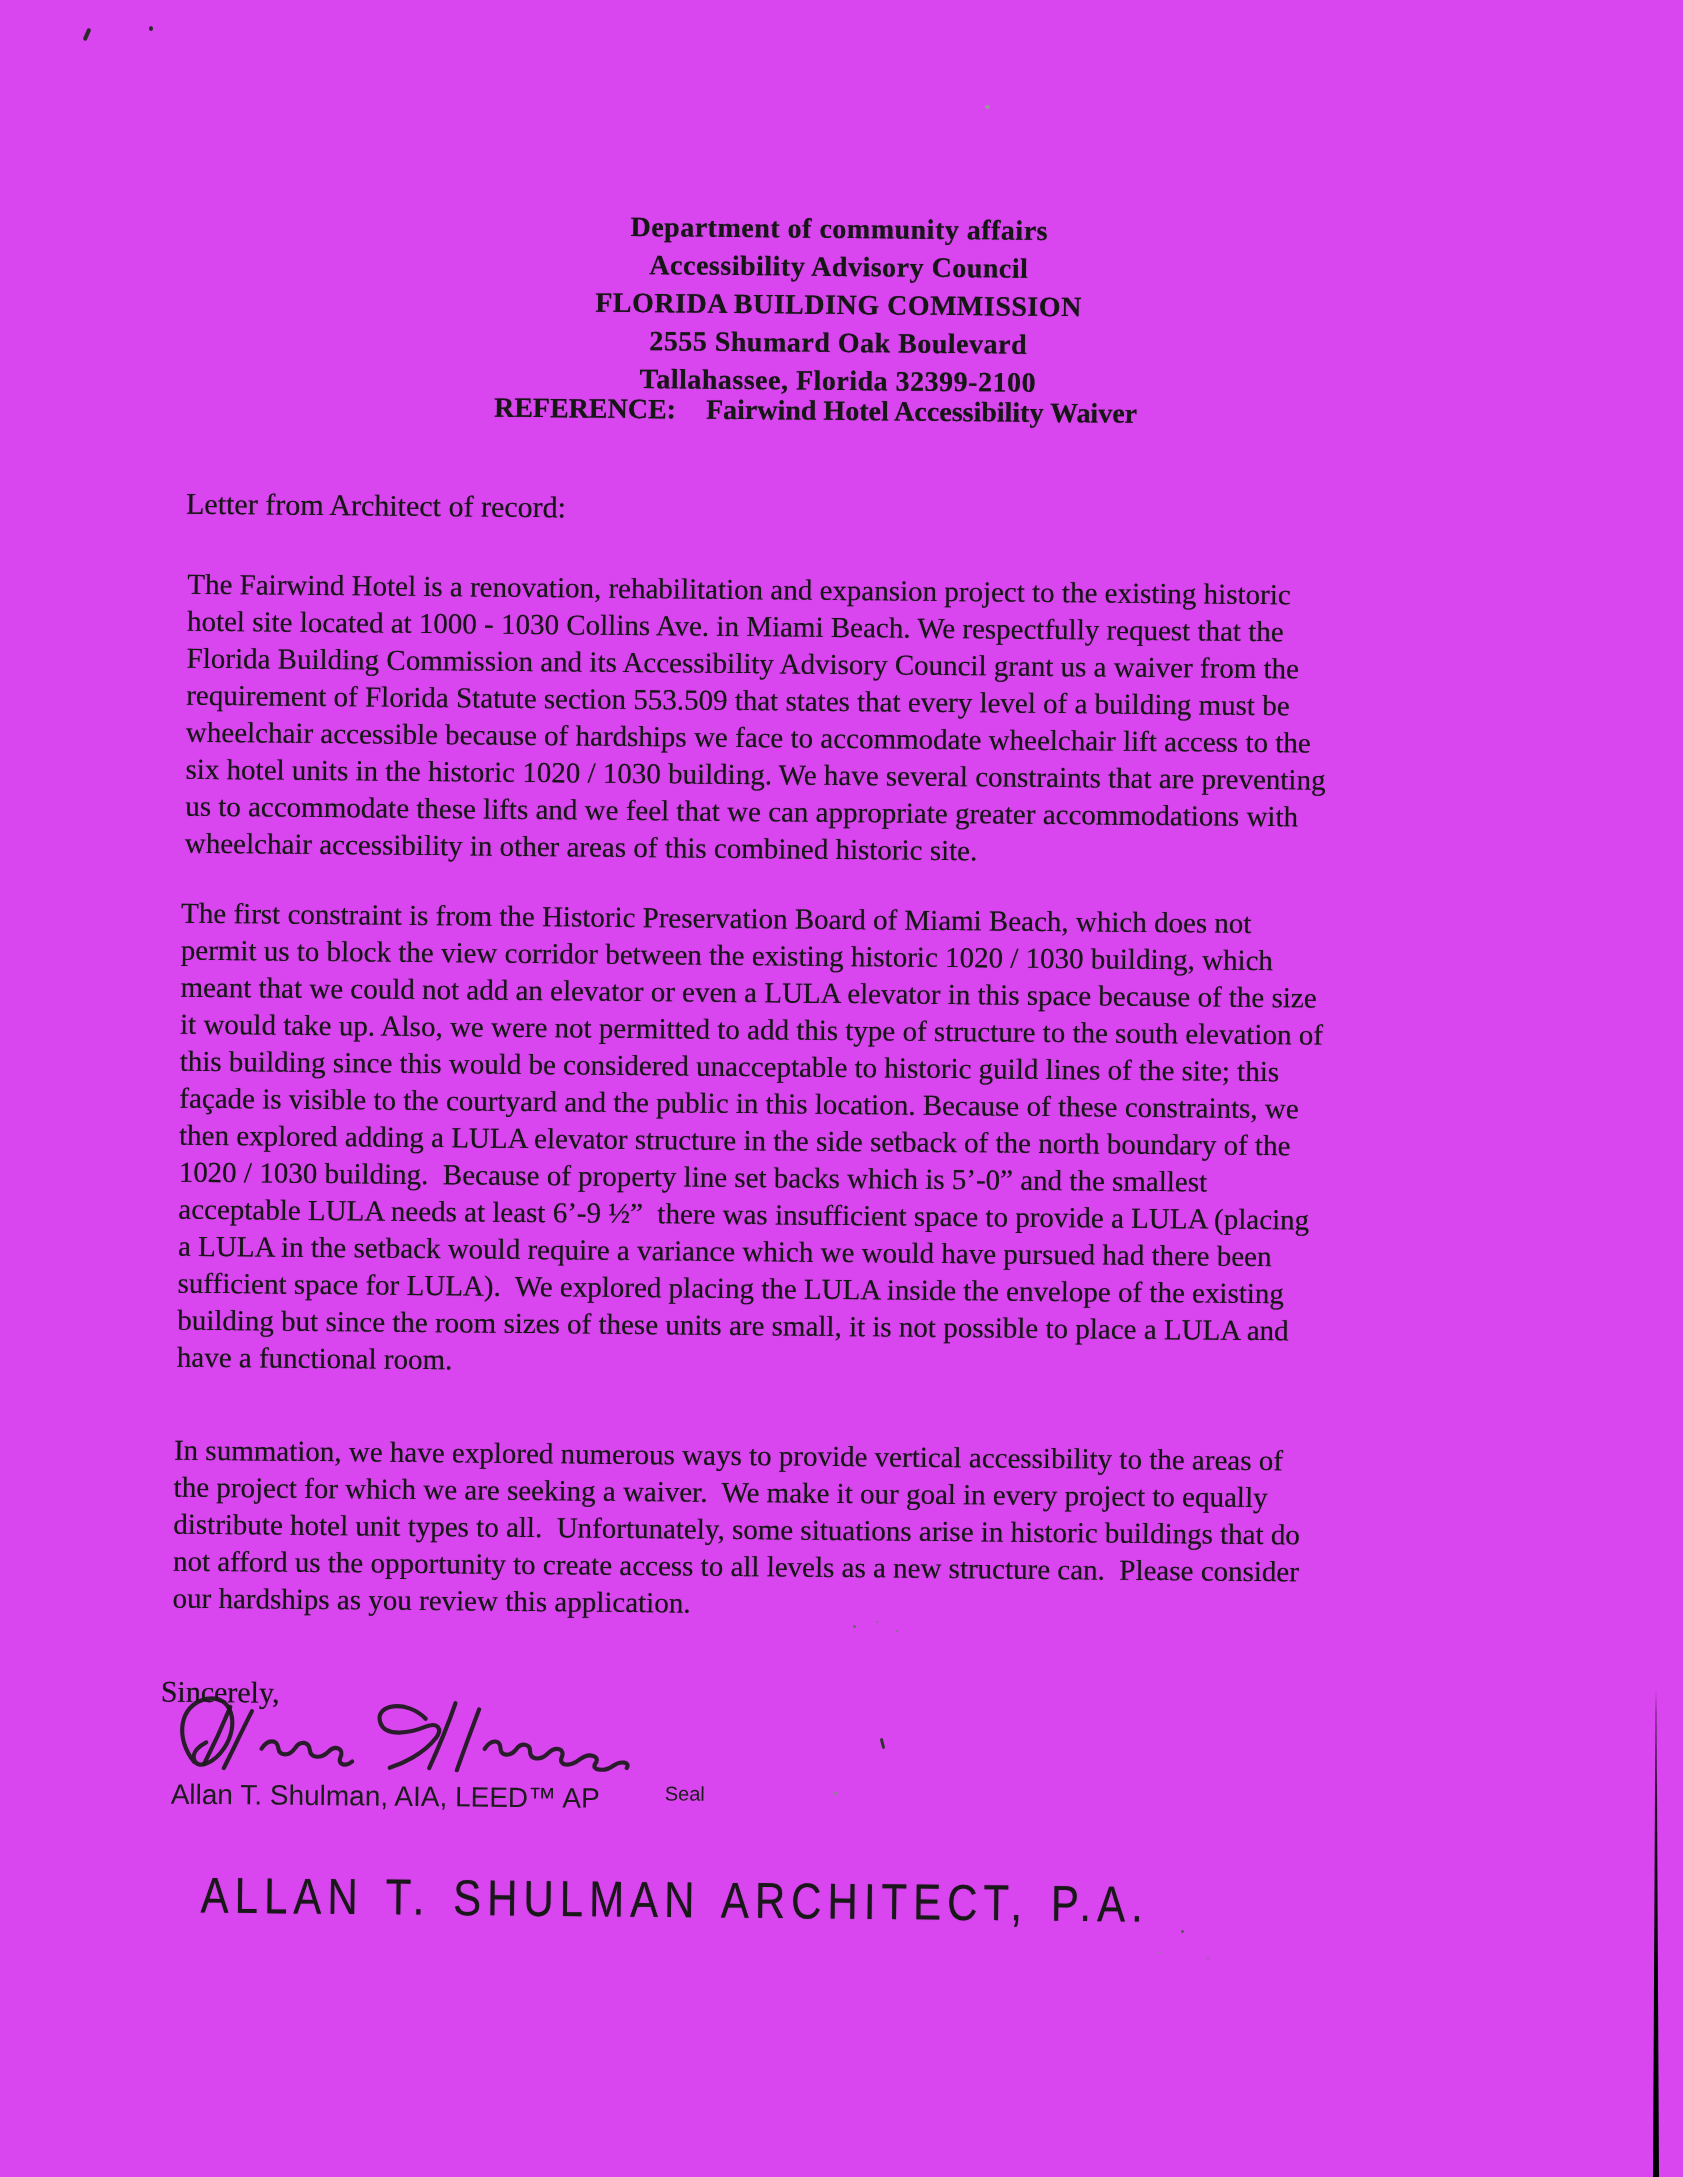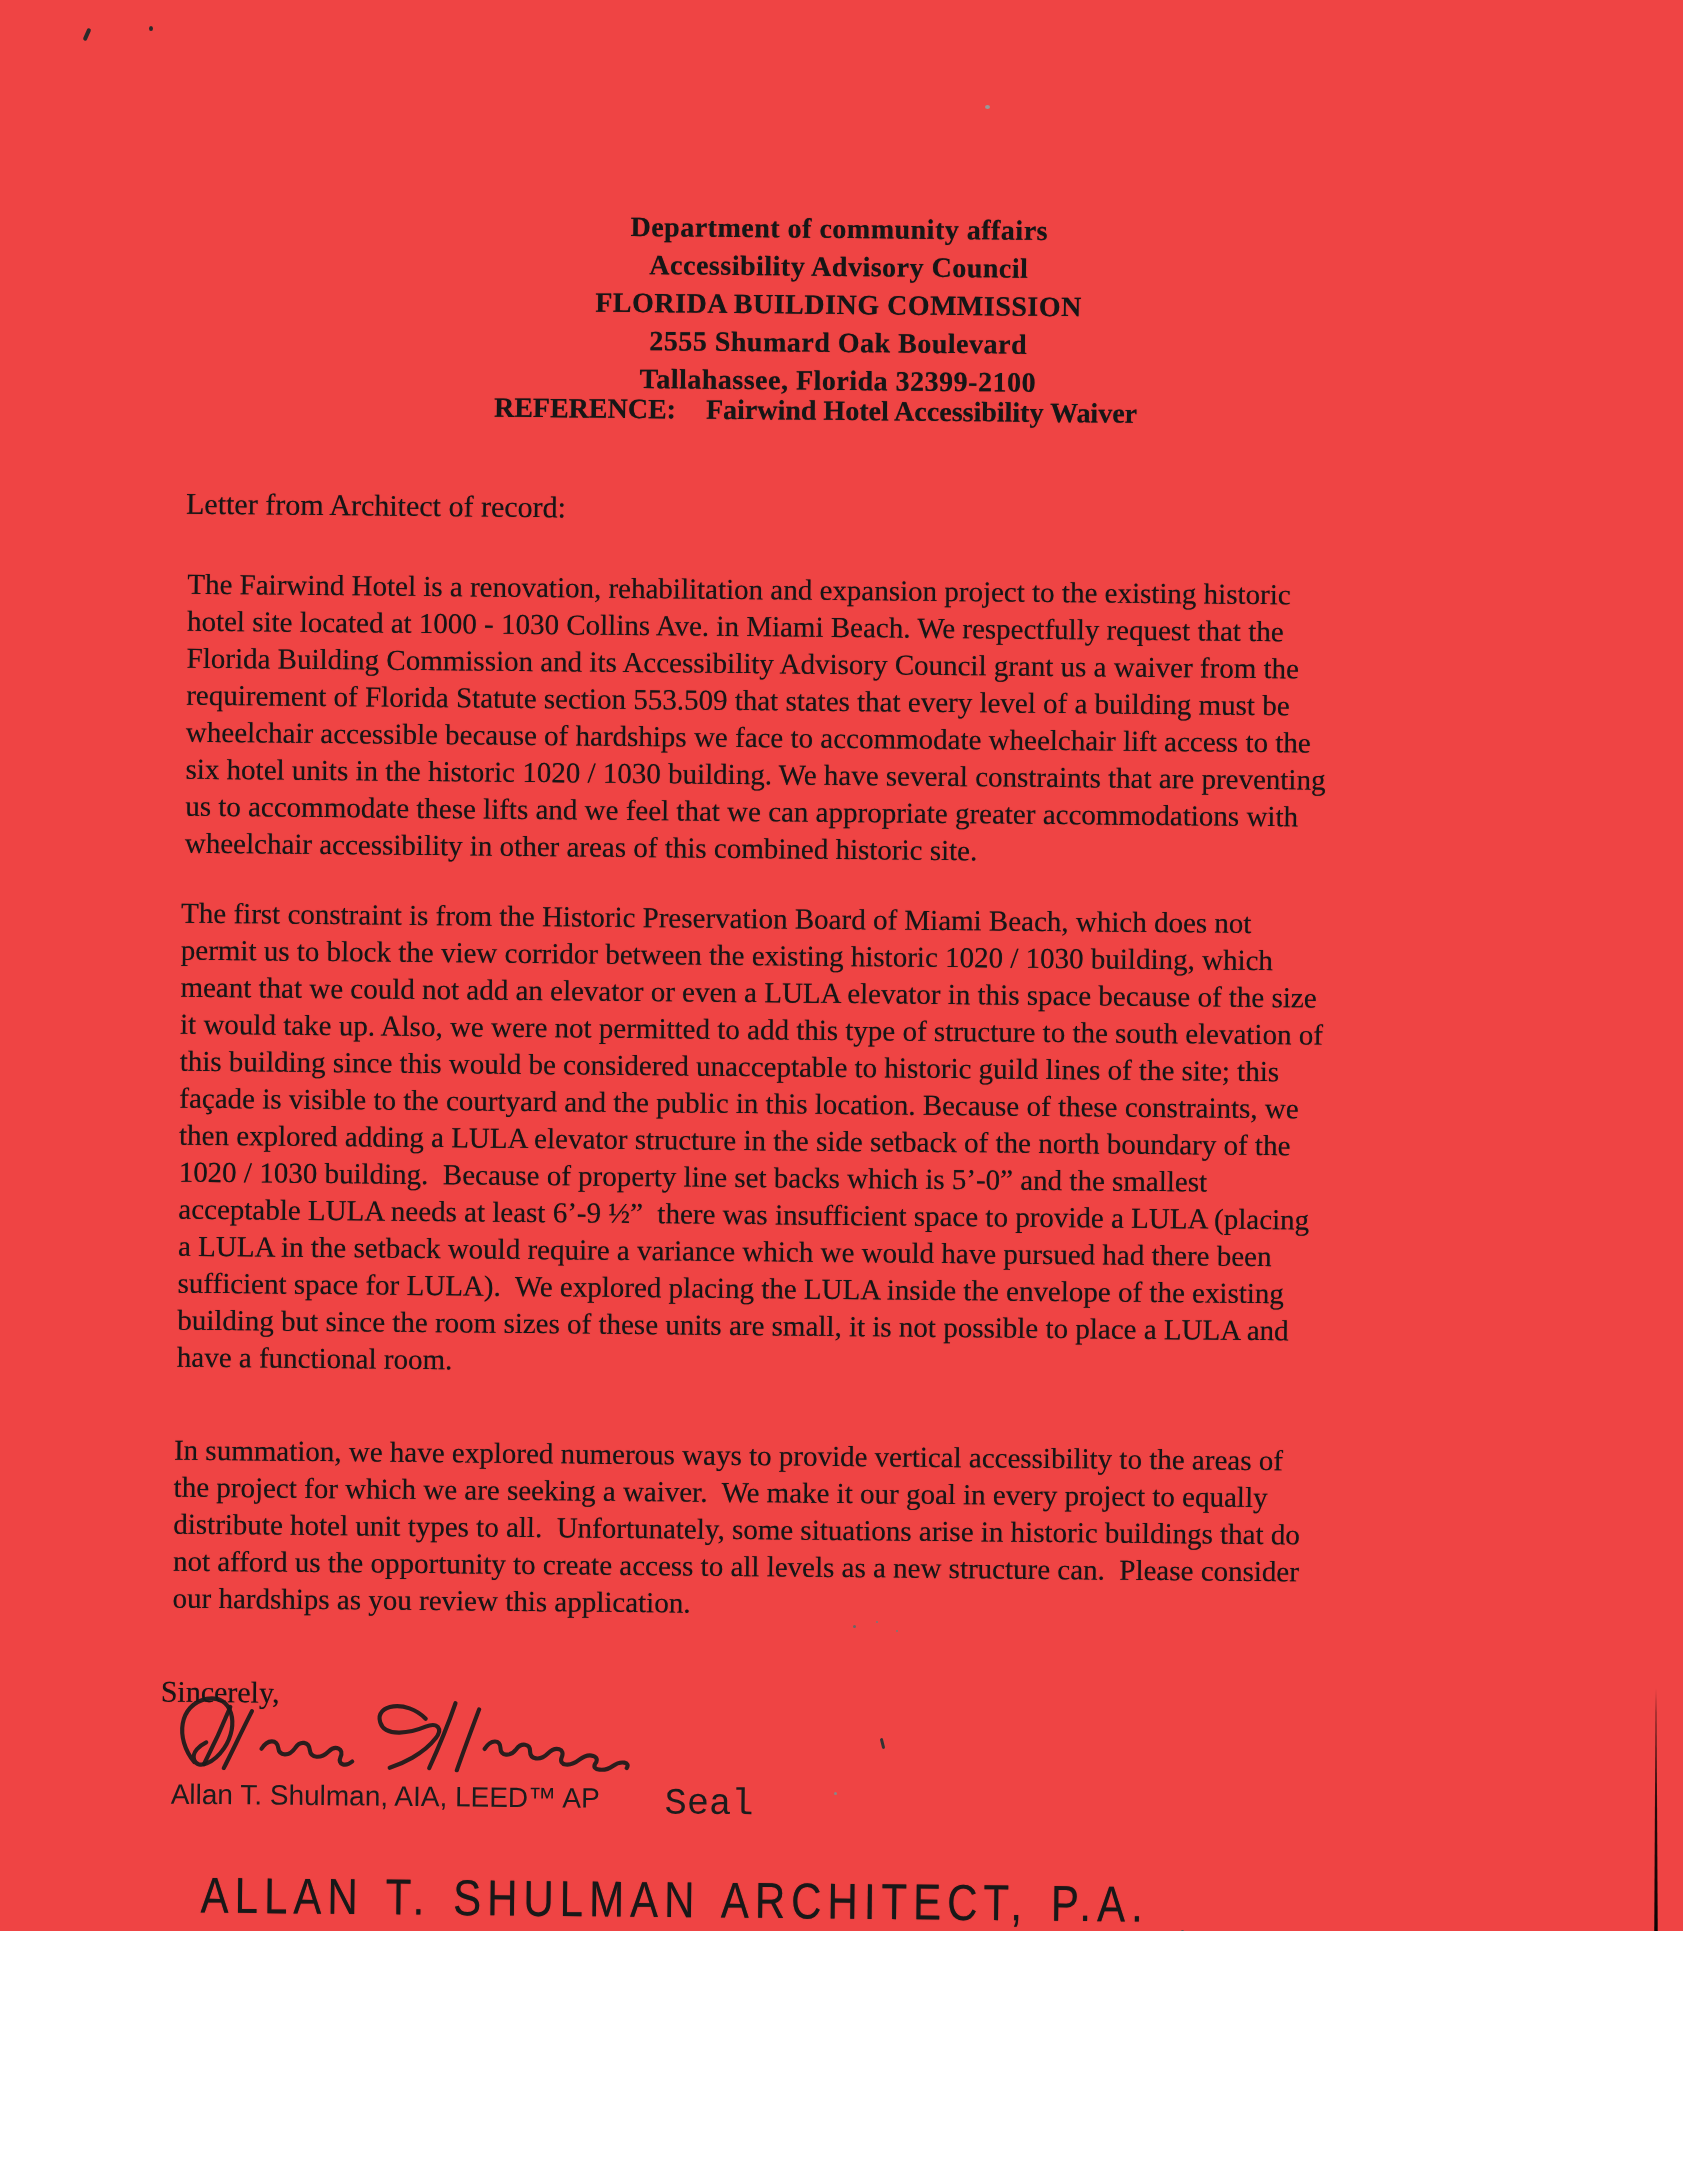--- a/index.html
+++ b/index.html
@@ -3,22 +3,22 @@
 <meta charset="utf-8">
 <style>
   html, body {
     margin: 0;
     padding: 0;
     background: #ffffff;
   }
   .page {
     position: relative;
     width: 1683px;
-    height: 1931px;
-    background: #ef4444;
+    height: 2177px;
+    background: #d946ef;
     overflow: hidden;
     font-family: "Liberation Serif", "DejaVu Serif", serif;
     color: #141414;
   }
   .skew {
     position: absolute;
     left: 0; top: 0;
     width: 1683px; height: 2177px;
     transform: rotate(0.55deg);
     transform-origin: 842px 0px;
@@ -89,22 +89,22 @@
     top: 1785px;
     left: 188px;
     font-family: "Liberation Sans", "DejaVu Sans", sans-serif;
     font-size: 28px;
     color: #1c1c1c;
   }
   .seal {
     position: absolute;
     top: 1784px;
     left: 682px;
-    font-family: Liberation Mono, monospace;
-    font-size: 37px;
+    font-family: Liberation Sans, sans-serif;
+    font-size: 20px;
     color: #1c1c1c;
   }
   .firm {
     position: absolute;
     top: 1873px;
     left: 219px;
     font-family: "Liberation Sans", "DejaVu Sans", sans-serif;
     font-size: 42px;
     font-weight: 400;
     letter-spacing: 6px;

